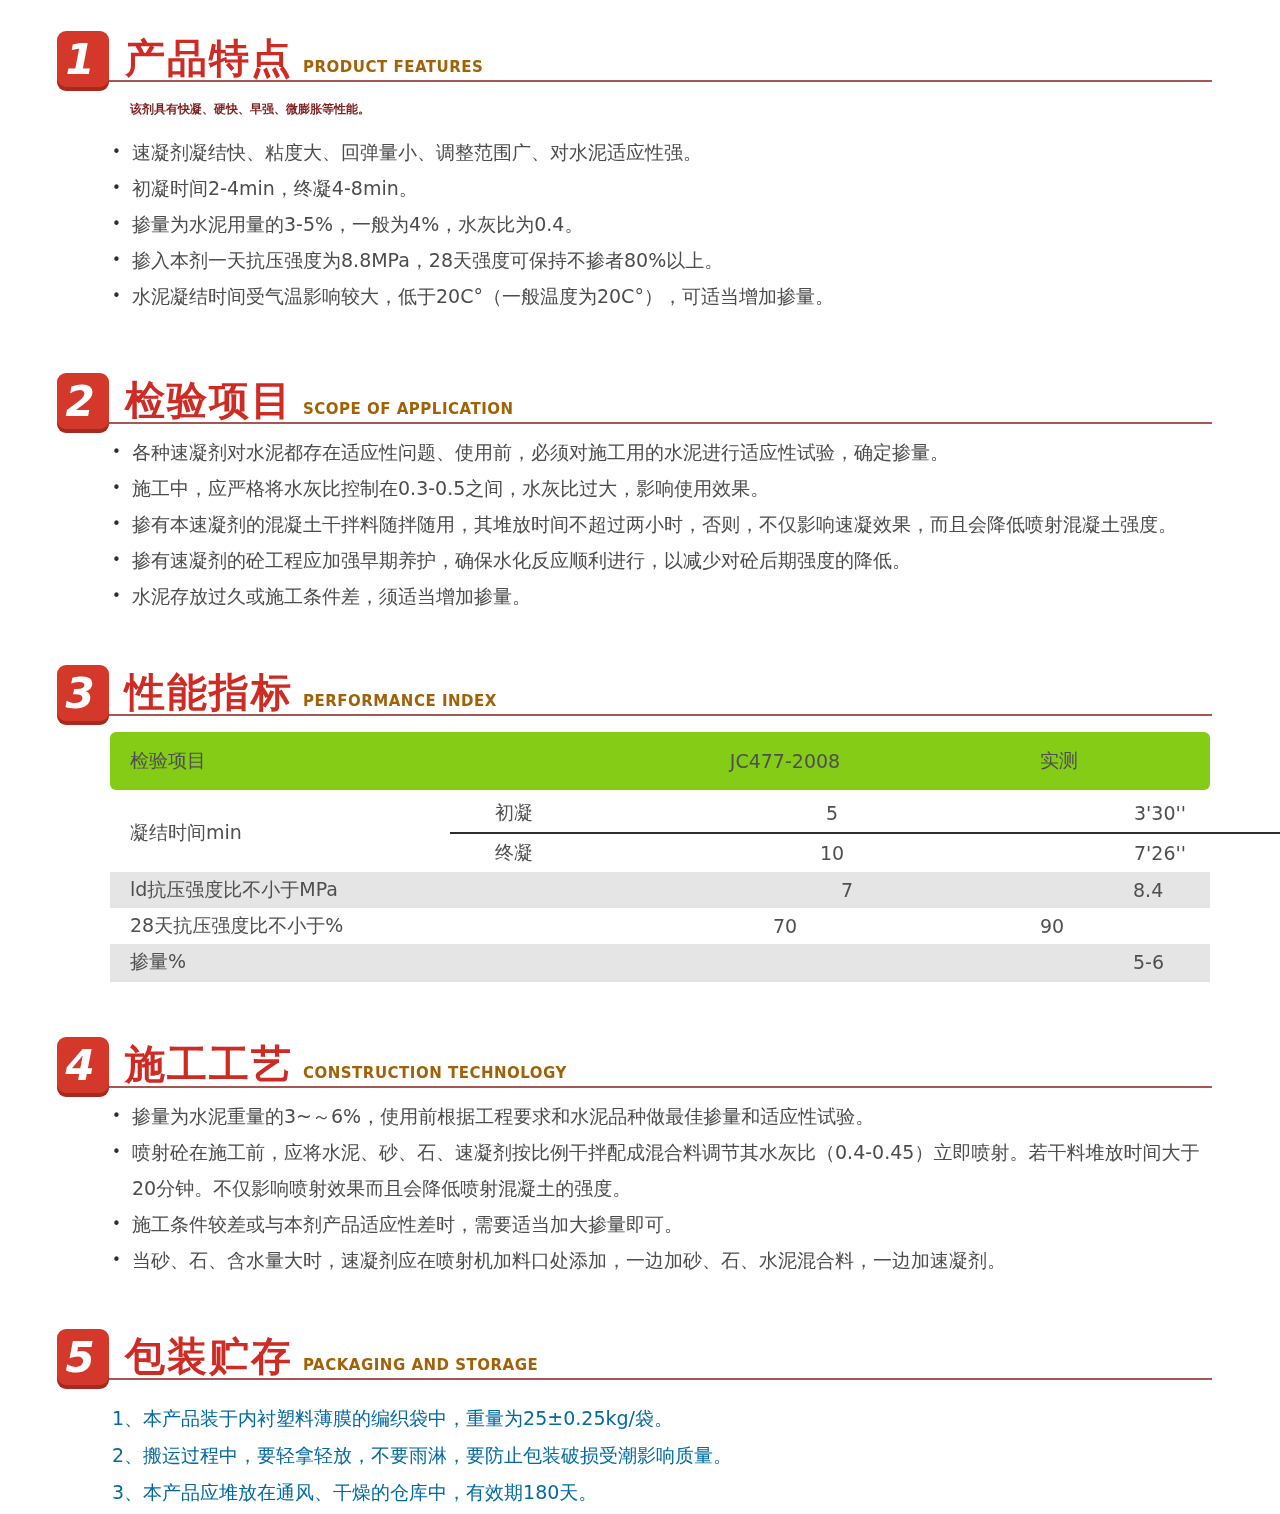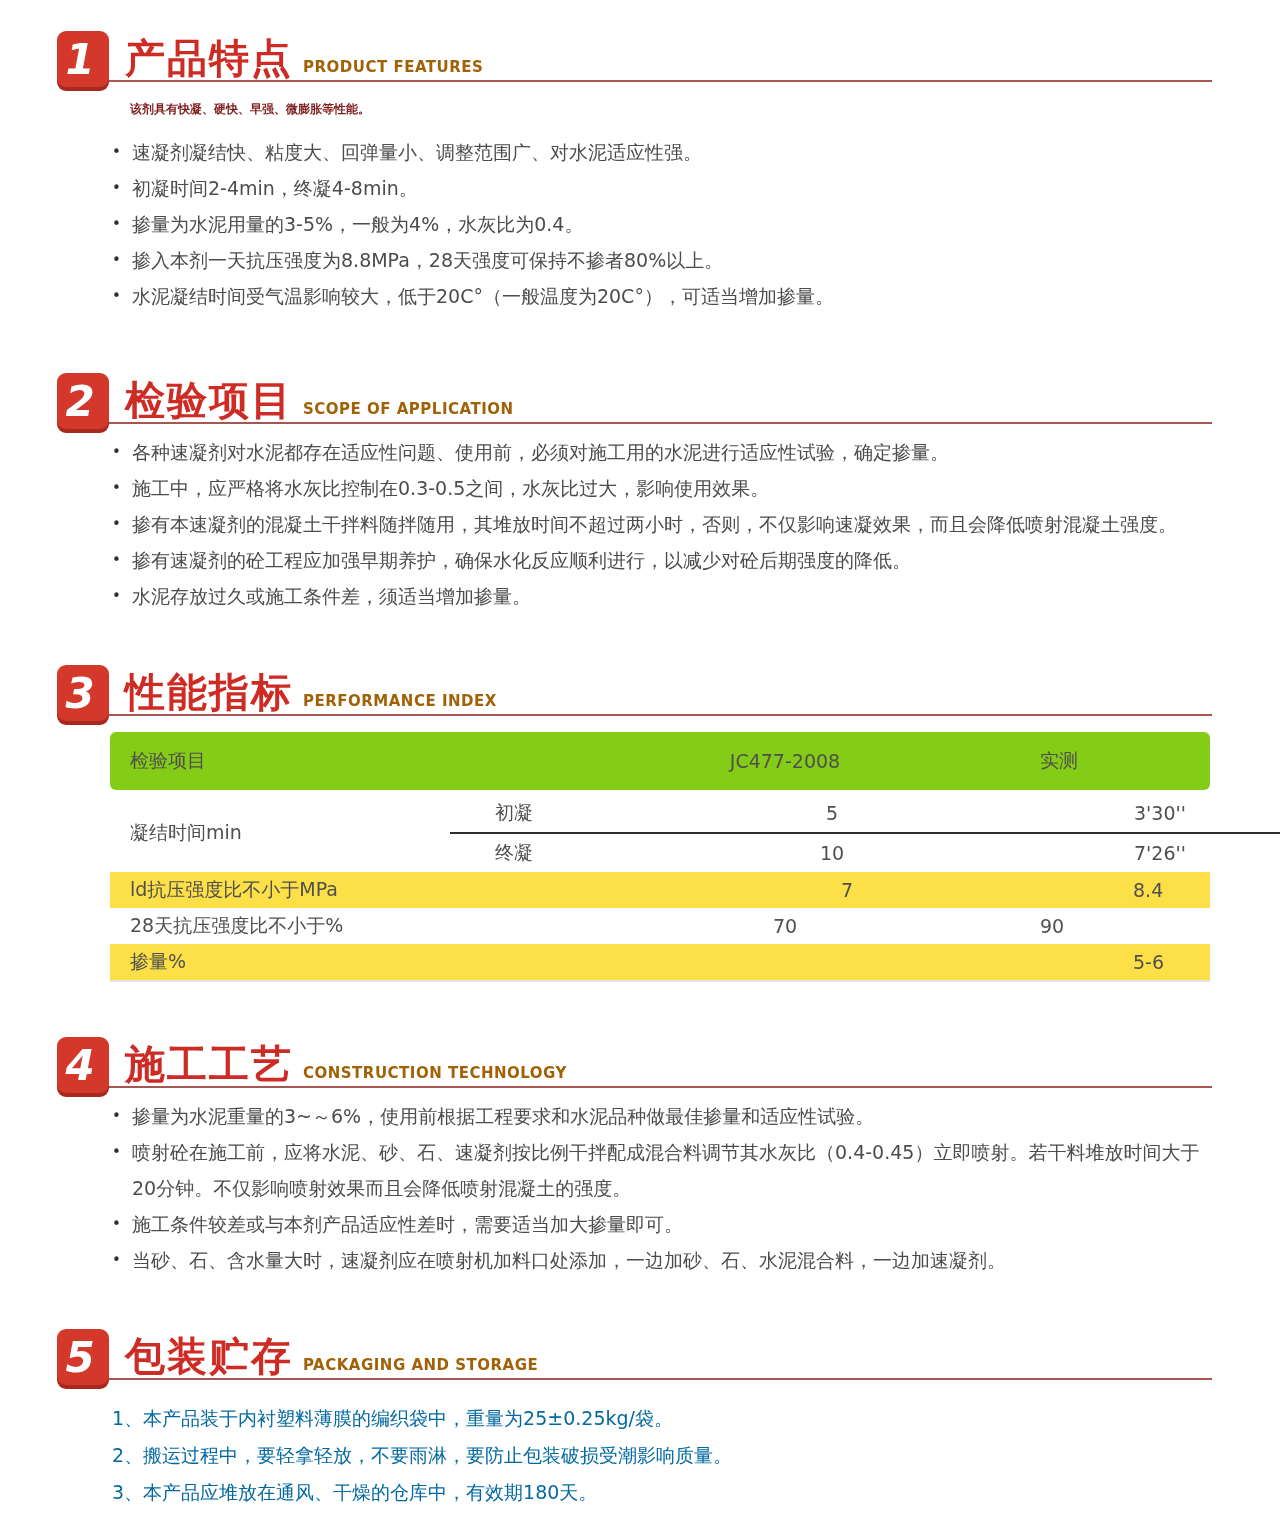--- a/index.html
+++ b/index.html
@@ -65,21 +65,21 @@
 
   
   .ptable {
     margin:16px 70px 0 110px;
     font-size:19px; color:#4f4f4f;
     border-bottom:2px solid #e3e3e3;
   }
   .t-row { display:grid; grid-template-columns:340px 170px 330px 260px; align-items:center; }
   .t-head { height:58px; background:#84cc16; margin-bottom:4px;border-radius:6px; }
   .t-plain { height:36px; }
-  .shade { background:#fde047;gap:31px; }
+  .shade { background:#e5e5e5;gap:31px; }
   .c1 { padding-left:20px; }
   .c3 { text-align:center; }
   .c4 { padding-left:90px; }
   .t-setting { display:grid; grid-template-columns:340px 1fr; align-items:center; background:#fff; }
   .sub-block { position:relative; }
   .sub-row { display:grid; grid-template-columns:170px 330px 260px; align-items:center; height:38px;gap:47px; }
   .c2s { padding-left:45px; }
   .c3s { text-align:center; }
   .c4s { padding-left:90px; }
   .sub-divider { height:2px; background:#2e2e2e; width:100%; }

